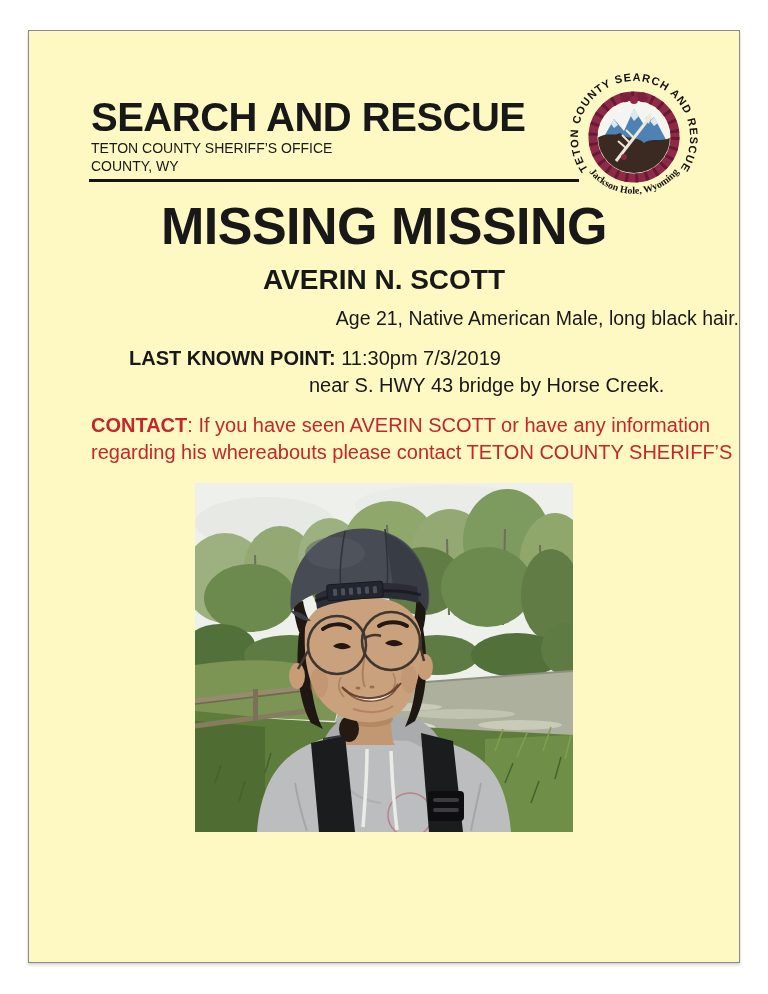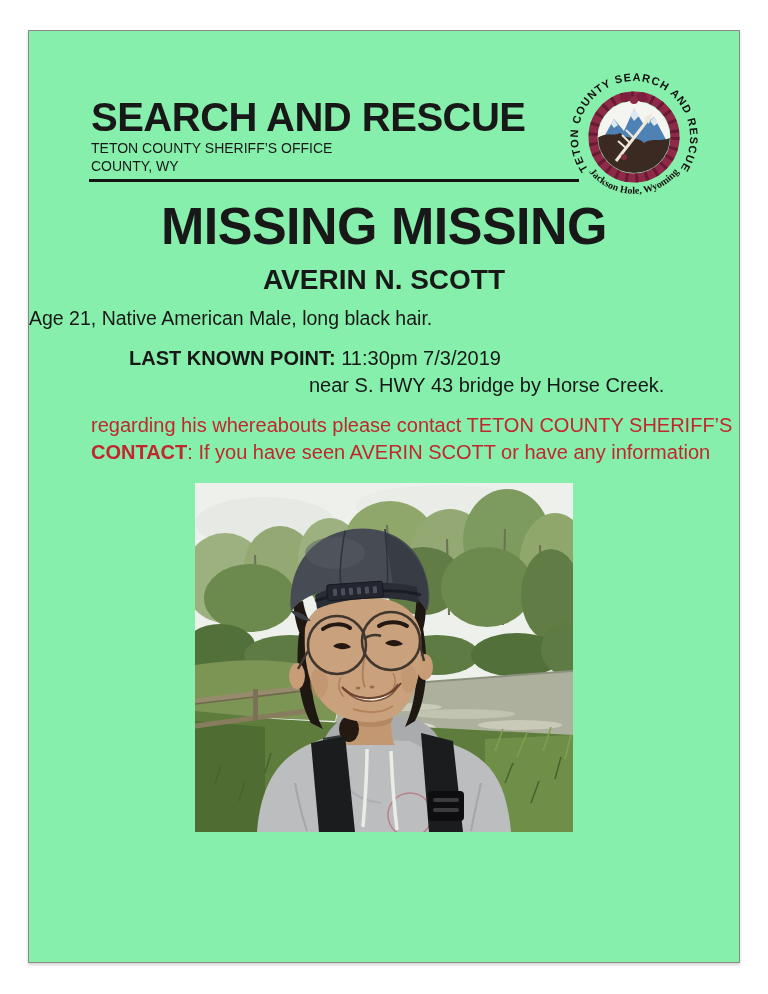--- a/index.html
+++ b/index.html
@@ -1,26 +1,26 @@
 <!DOCTYPE html>
 <html><head>
 <meta charset="utf-8">
 <style>
   html,body{margin:0;padding:0;background:#ffffff;}
   body{width:768px;height:994px;position:relative;font-family:"Liberation Sans",sans-serif;color:#181818;overflow:hidden;}
-  .page{position:absolute;left:28px;top:30px;width:712px;height:933px;background:#86efac;
+  .page{position:absolute;left:28px;top:30px;width:712px;height:933px;background:#fef9c3;
         border:1px solid #8a8a8a;box-shadow:0 2px 3px rgba(0,0,0,.18);box-sizing:border-box;}
   .header{margin:64px 0 0 62px;}
   .title{font-size:40px;font-weight:700;line-height:44px;letter-spacing:-.5px;}
   .org{font-size:14px;font-weight:400;line-height:18px;}
   .org:first-of-type{margin-top:5px;}
   .rule{margin:4px 0 0 60px;width:490px;border-top:3px solid #141414;height:0;}
   .big{ text-align:center;font-size:52px;font-weight:700;line-height:57px;margin-top:16px;letter-spacing:-.5px;}
   .name{text-align:center;font-size:28px;font-weight:700;line-height:33px;margin-top:8px;}
-  .desc{margin-top:9px;text-align:left;font-size:19.5px;line-height:27px;}
+  .desc{margin-top:9px;text-align:right;font-size:19.5px;line-height:27px;}
   .lkp{margin:13px 0 0 100px;font-size:20px;line-height:27px;}
   .lkp .b,.contact .b{font-weight:700;}
   .lkp2{margin-left:180px;}
   .contact{margin:13px 0 0 62px;font-size:20px;line-height:27px;color:#c1272d;}
   .photo{display:block;margin:17px auto 0;}
   .logo{position:absolute;left:537px;top:38px;width:136px;height:136px;}
 </style>
 </head>
 <body>
 
@@ -77,22 +77,22 @@
     <div>Age 21, Native American Male, long black hair.</div>
   </div>
 
   <div class="lkp">
     <span class="b">LAST KNOWN POINT:</span>
     <span>11:30pm 7/3/2019</span>
     <div class="lkp2">near S. HWY 43 bridge by Horse Creek.</div>
   </div>
 
   <div class="contact">
+    <div><span class="b">CONTACT</span><span>: If you have seen AVERIN SCOTT or have any information</span></div>
     <div>regarding his whereabouts please contact TETON COUNTY SHERIFF’S</div>
-    <div><span class="b">CONTACT</span><span>: If you have seen AVERIN SCOTT or have any information</span></div>
   </div>
 
   <svg class="photo" width="378" height="349" viewBox="0 0 378 349" aria-hidden="true">
 
     <rect x="0" y="0" width="378" height="349" fill="#eef0ec"></rect>
     <ellipse cx="70" cy="40" rx="70" ry="26" fill="#e6e9e4"></ellipse>
     <ellipse cx="250" cy="22" rx="90" ry="20" fill="#e9ece7"></ellipse>
 
     <g>
       <ellipse cx="30" cy="95" rx="42" ry="45" fill="#9db07f"></ellipse>

